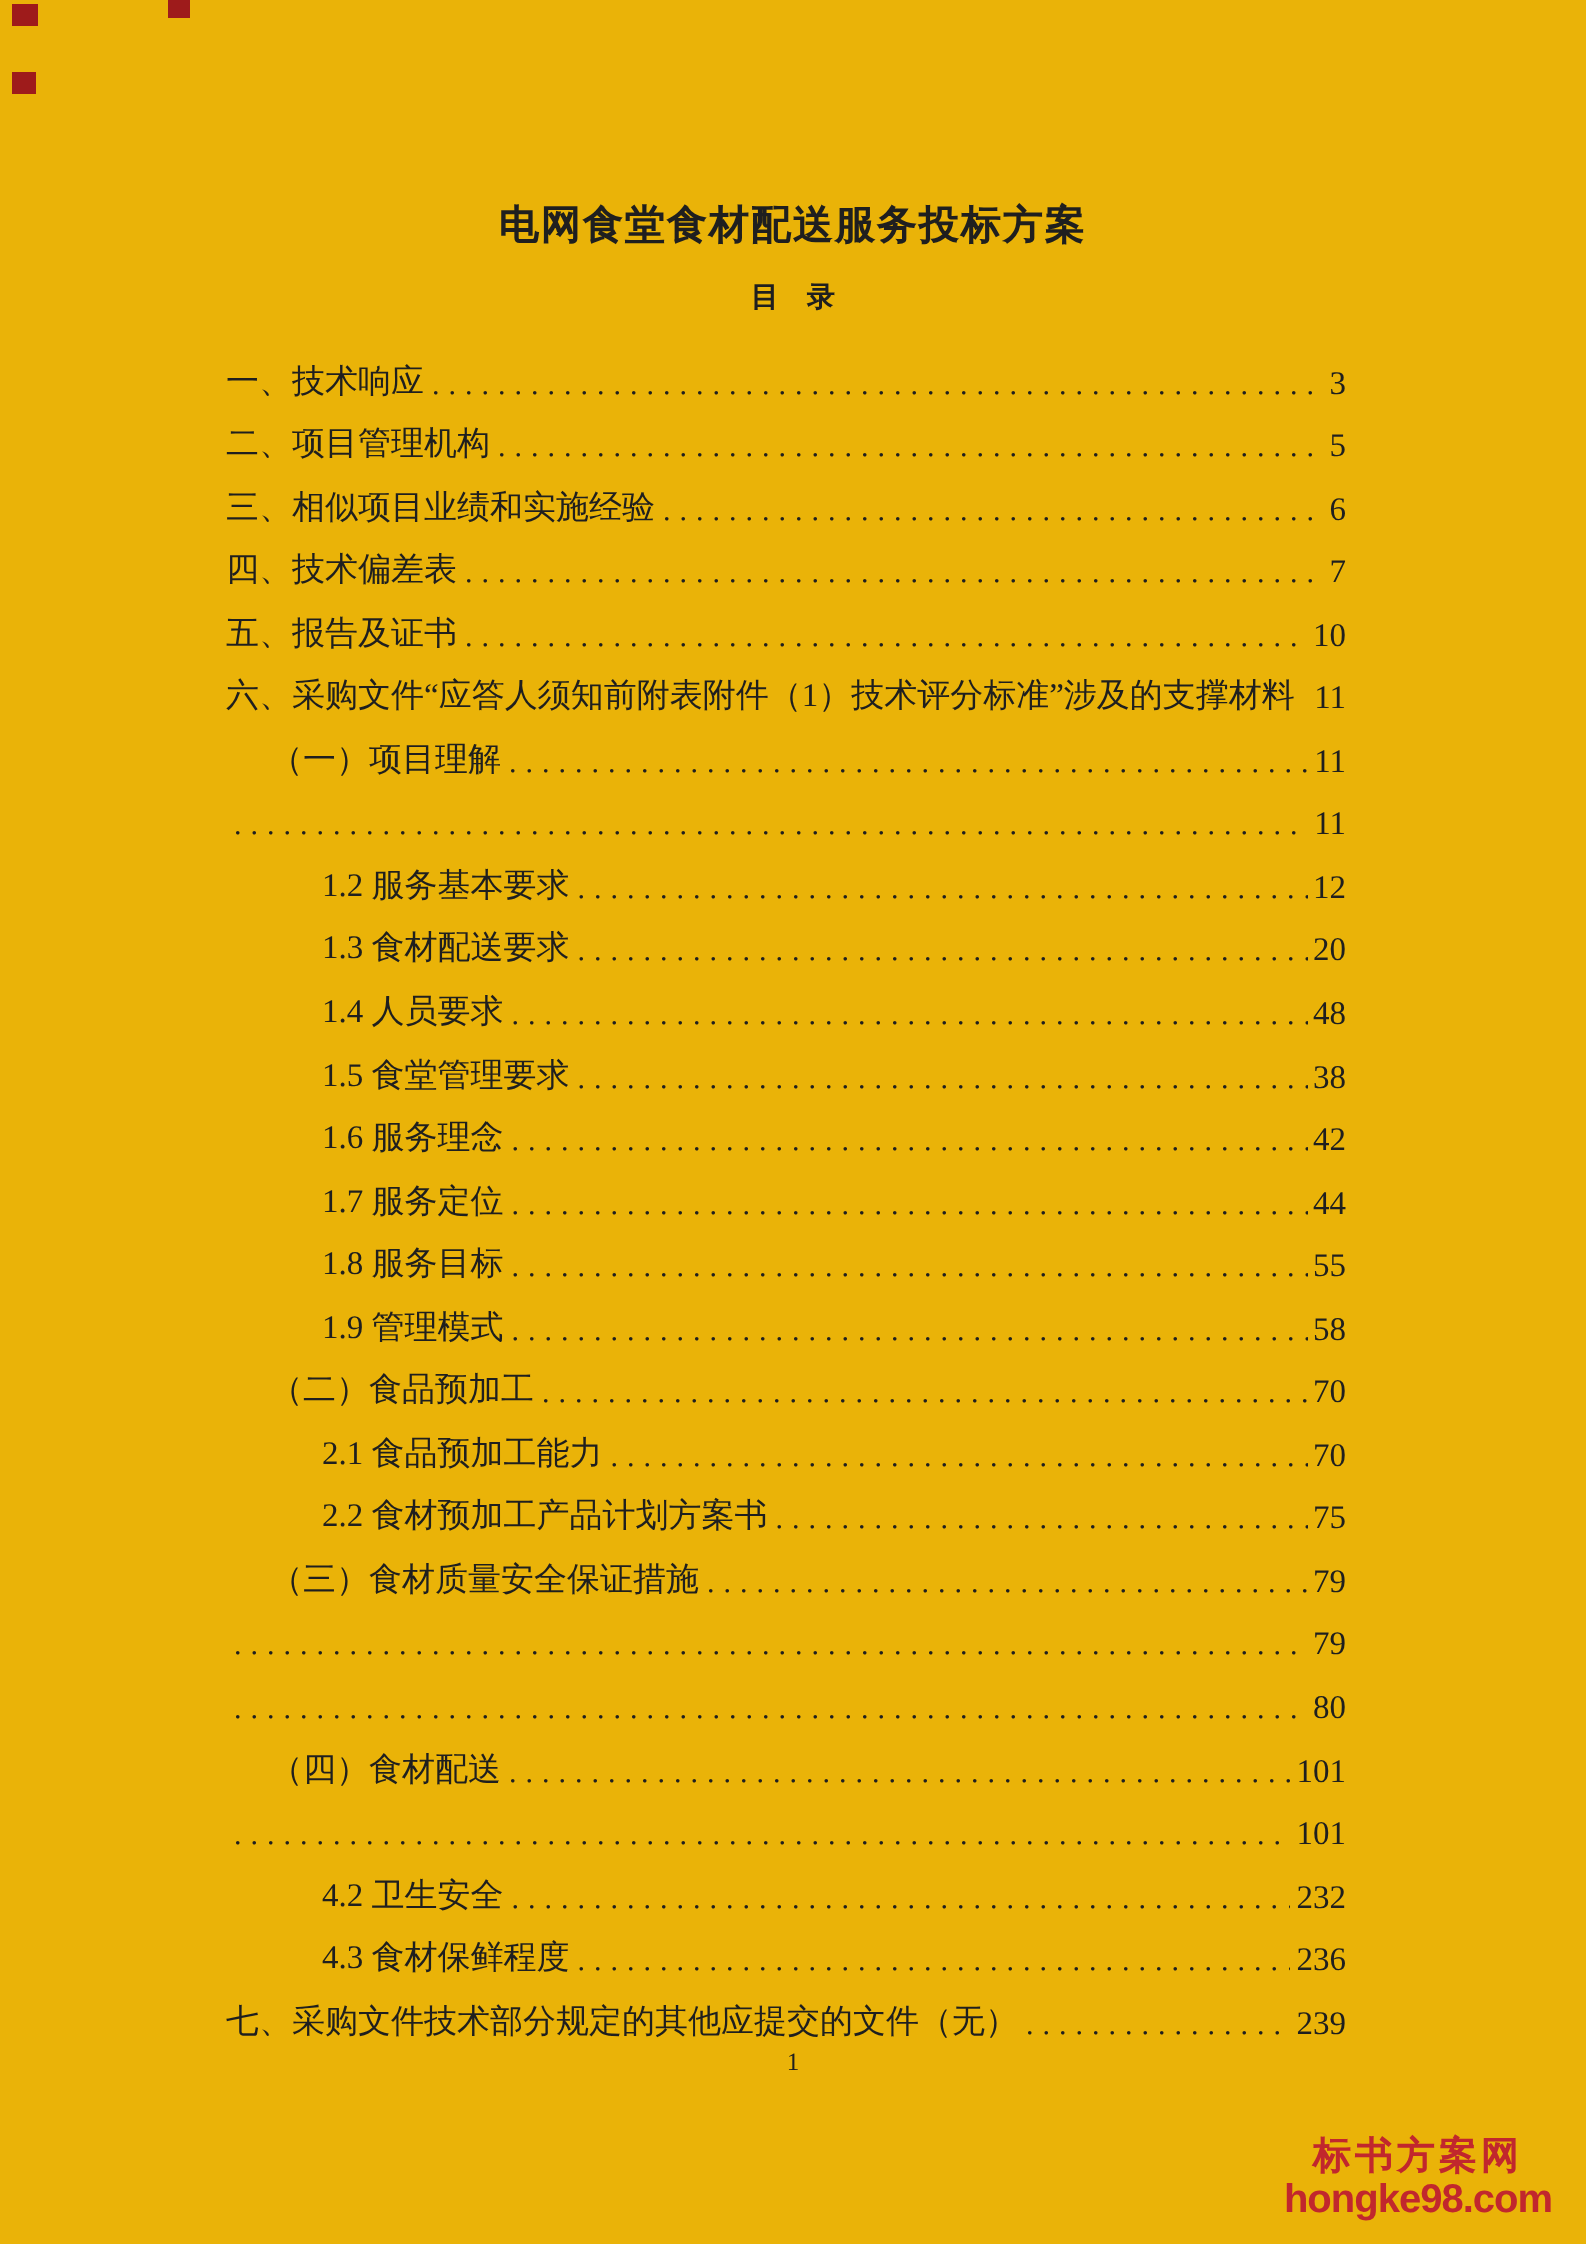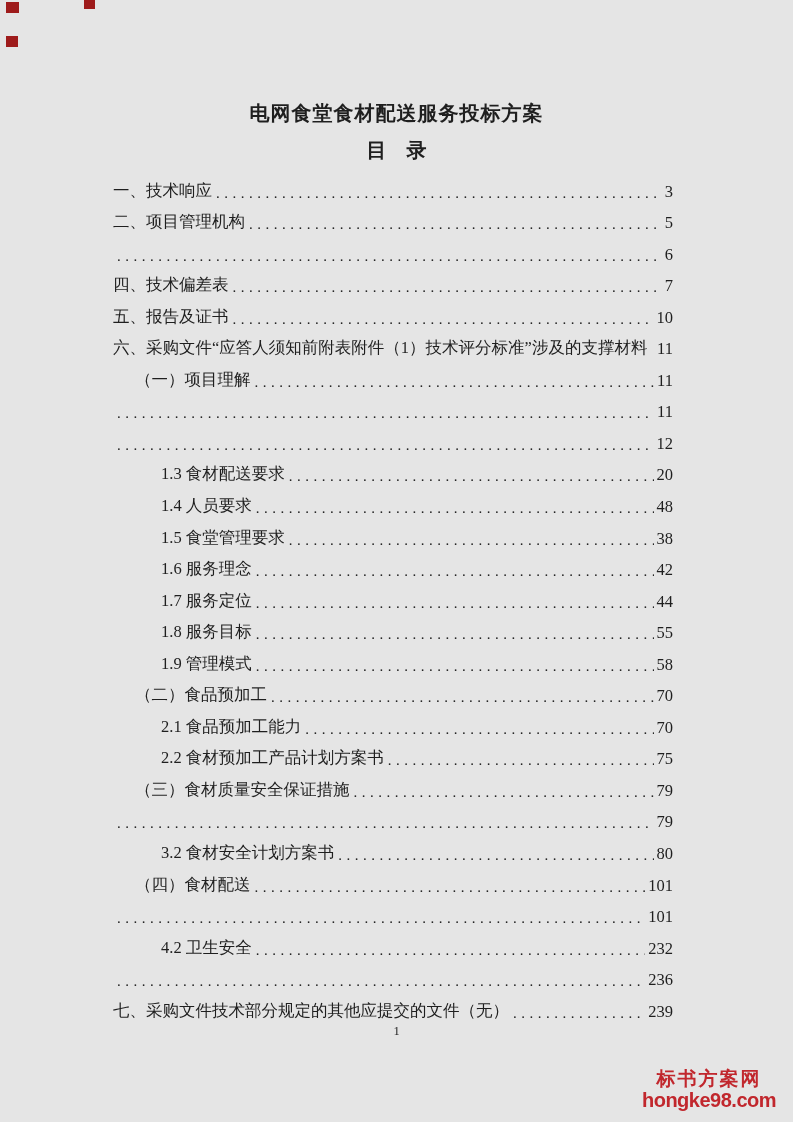--- a/index.html
+++ b/index.html
@@ -1,35 +1,35 @@
 <!DOCTYPE html>
 <html><head>
 <meta charset="utf-8">
 <style>
   html,body{margin:0;padding:0;background:#ffffff;}
   .page{
     position:relative;
     width:793px;height:1122px;
-    background:#e5e5e5;
+    background:#eab308;
     overflow:hidden;
     font-family:"Liberation Serif","DejaVu Serif",serif;
     color:#1f1f1f;
   }
   .doc-title{
     padding-top:100px;
     text-align:center;
     font-size:20px;
     font-weight:bold;
     letter-spacing:1px;
     line-height:26px;
   }
   .toc-heading{
     margin-top:13px;
     text-align:center;
-    font-size:20px;
+    font-size:14px;
     font-weight:bold;
     line-height:22px;
   }
   .toc-list{
     margin:9px 0 0 113px;
     width:560px;
   }
   .toc-row{
     display:flex;
     align-items:flex-end;
@@ -84,20 +84,21 @@
         <span class="toc-text">一、技术响应</span>
         <span class="leader">........................................................................................................................</span>
         <span class="toc-page">3</span>
       </div>
       <div class="toc-row lv1">
         <span class="toc-text">二、项目管理机构</span>
         <span class="leader">........................................................................................................................</span>
         <span class="toc-page">5</span>
       </div>
       <div class="toc-row lv1">
+        <span class="toc-text">三、相似项目业绩和实施经验</span>
         <span class="leader">........................................................................................................................</span>
         <span class="toc-page">6</span>
       </div>
       <div class="toc-row lv1">
         <span class="toc-text">四、技术偏差表</span>
         <span class="leader">........................................................................................................................</span>
         <span class="toc-page">7</span>
       </div>
       <div class="toc-row lv1">
         <span class="toc-text">五、报告及证书</span>
@@ -112,20 +113,21 @@
       <div class="toc-row lv2">
         <span class="toc-text">（一）项目理解</span>
         <span class="leader">........................................................................................................................</span>
         <span class="toc-page">11</span>
       </div>
       <div class="toc-row lv3">
         <span class="leader">........................................................................................................................</span>
         <span class="toc-page">11</span>
       </div>
       <div class="toc-row lv3">
+        <span class="toc-text">1.2 服务基本要求</span>
         <span class="leader">........................................................................................................................</span>
         <span class="toc-page">12</span>
       </div>
       <div class="toc-row lv3">
         <span class="toc-text">1.3 食材配送要求</span>
         <span class="leader">........................................................................................................................</span>
         <span class="toc-page">20</span>
       </div>
       <div class="toc-row lv3">
         <span class="toc-text">1.4 人员要求</span>
@@ -175,39 +177,39 @@
       <div class="toc-row lv2">
         <span class="toc-text">（三）食材质量安全保证措施</span>
         <span class="leader">........................................................................................................................</span>
         <span class="toc-page">79</span>
       </div>
       <div class="toc-row lv3">
         <span class="leader">........................................................................................................................</span>
         <span class="toc-page">79</span>
       </div>
       <div class="toc-row lv3">
-        <span class="toc-text">3.2 食材安全计划方案书</span>
         <span class="leader">........................................................................................................................</span>
         <span class="toc-page">80</span>
       </div>
       <div class="toc-row lv2">
         <span class="toc-text">（四）食材配送</span>
         <span class="leader">........................................................................................................................</span>
         <span class="toc-page">101</span>
       </div>
       <div class="toc-row lv3">
         <span class="leader">........................................................................................................................</span>
         <span class="toc-page">101</span>
       </div>
       <div class="toc-row lv3">
         <span class="toc-text">4.2 卫生安全</span>
         <span class="leader">........................................................................................................................</span>
         <span class="toc-page">232</span>
       </div>
       <div class="toc-row lv3">
+        <span class="toc-text">4.3 食材保鲜程度</span>
         <span class="leader">........................................................................................................................</span>
         <span class="toc-page">236</span>
       </div>
       <div class="toc-row lv1">
         <span class="toc-text">七、采购文件技术部分规定的其他应提交的文件（无）</span>
         <span class="leader">........................................................................................................................</span>
         <span class="toc-page">239</span>
       </div>
     </div>
 

